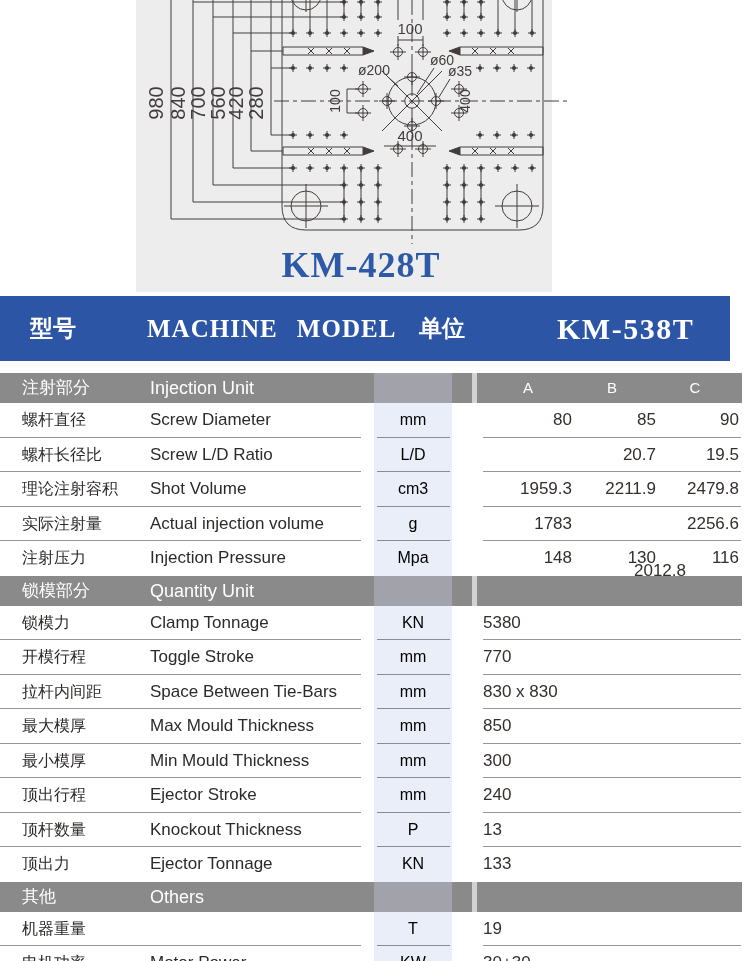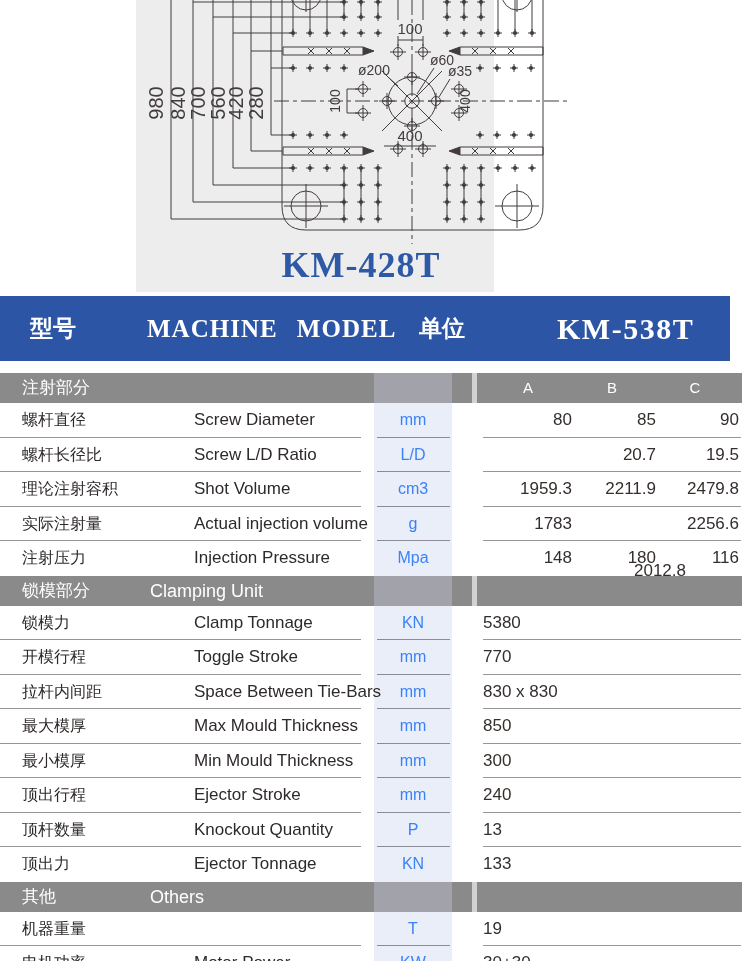--- a/index.html
+++ b/index.html
@@ -1,21 +1,21 @@
 <!DOCTYPE html>
 <html><head>
 <meta charset="utf-8">
 <style>
   * { margin:0; padding:0; box-sizing:border-box; }
   html,body { width:750px; height:961px; }
   body { position:relative; overflow:hidden; background:#ffffff;
          font-family:"Liberation Sans", sans-serif; }
 
   
-  .drawing-area { position:absolute; left:136px; top:0; width:358px; height:292px;
+  .drawing-area { position:absolute; left:136px; top:0; width:416px; height:292px;
                   background:#ededed; }
   .drawing-svg { position:absolute; left:0; top:0; }
   .drawing-title { position:absolute; left:0; top:244px; width:442px; text-align:center;
                    font-family:"Liberation Serif", serif; font-weight:bold;
                    font-size:36px; letter-spacing:1px; color:#2e59a7;padding-left:8px; }
   .dwg-label { font-family:"Liberation Sans", sans-serif; fill:#423d3c; }
 
   
   .model-bar { position:absolute; left:0; top:296px; width:730px; height:65px;
                background:#2c55a6; color:#ffffff; }
@@ -42,23 +42,23 @@
                color:#ffffff; white-space:nowrap; }
   .t-bar .en { position:absolute; left:150px; line-height:30px; font-size:18px;
                color:#ffffff; white-space:nowrap; }
   .t-bar .abc { position:absolute; width:80px; text-align:center; line-height:30px;
                 font-size:15px; color:#ffffff; }
 
   .t-row { position:relative; height:34.5px; width:750px; background:transparent; }
   .t-row .cn { position:absolute; left:22px; line-height:34.5px; font-size:16px;
                color:#2e2a29; white-space:nowrap; }
   .t-row .en { position:absolute; left:150px; line-height:34.5px; font-size:17px;
-               color:#2e2a29; white-space:nowrap;margin-left:44px; }
+               color:#2e2a29; white-space:nowrap; }
   .t-row .unit { position:absolute; left:374px; width:78px; text-align:center;
-                 line-height:34.5px; font-size:16px; color:#3b82f6;border-radius:16px; }
+                 line-height:34.5px; font-size:16px; color:#000000;border-radius:16px; }
   .t-row .v3 { position:absolute; width:88px; text-align:right; line-height:34.5px;
                font-size:17px; color:#342f2d; }
   .t-row .v1 { position:absolute; left:483px; width:258px; text-align:left;
                line-height:34.5px; font-size:17px; color:#342f2d; }
   .ul { position:absolute; bottom:0; height:1px; background:#969696; }
   .ul-left { left:0; width:361px; }
   .ul-unit { left:377px; width:73px; background:#8b8b97; }
   .ul-vals { left:483px; width:258px; }
 </style>
 </head>
@@ -322,20 +322,21 @@
   <span class="mb-cn mb-unit">单位</span>
   <span class="mb-model">KM-538T</span>
 </div>
 
 <div class="unit-strip"></div>
 <div class="spec-table" id="spec-table">
     <div class="t-bar">
       <div class="u-strip"></div>
       <div class="gap-slot"></div>
       <span class="cn">注射部分</span>
+      <span class="en">Injection Unit</span>
       <span class="abc" style="left: 488px;">A</span>
       <span class="abc" style="left: 572px;">B</span>
       <span class="abc" style="left: 655px;">C</span>
     </div>
     <div class="t-row">
       <span class="cn">螺杆直径</span>
       <span class="en">Screw Diameter</span>
       <span class="unit">mm</span>
       <span class="v3" style="left: 484px;">80</span>
       <span class="v3" style="left: 568px;">85</span>
@@ -374,28 +375,28 @@
       <span class="v3" style="left: 651px;">2256.6</span>
       <div class="ul ul-left"></div>
       <div class="ul ul-unit"></div>
       <div class="ul ul-vals"></div>
     </div>
     <div class="t-row">
       <span class="cn">注射压力</span>
       <span class="en">Injection Pressure</span>
       <span class="unit">Mpa</span>
       <span class="v3" style="left: 484px;">148</span>
-      <span class="v3" style="left: 568px;">180</span>
+      <span class="v3" style="left: 568px;">130</span>
       <span class="v3" style="left: 651px;">116</span>
     </div>
     <div class="t-bar">
       <div class="u-strip"></div>
       <div class="gap-slot"></div>
       <span class="cn">锁模部分</span>
-      <span class="en">Clamping Unit</span>
+      <span class="en">Quantity Unit</span>
     </div>
     <div class="t-row">
       <span class="cn">锁模力</span>
       <span class="en">Clamp Tonnage</span>
       <span class="unit">KN</span>
       <span class="v1">5380</span>
       <div class="ul ul-left"></div>
       <div class="ul ul-unit"></div>
       <div class="ul ul-vals"></div>
     </div>
@@ -439,21 +440,21 @@
       <span class="cn">顶出行程</span>
       <span class="en">Ejector Stroke</span>
       <span class="unit">mm</span>
       <span class="v1">240</span>
       <div class="ul ul-left"></div>
       <div class="ul ul-unit"></div>
       <div class="ul ul-vals"></div>
     </div>
     <div class="t-row">
       <span class="cn">顶杆数量</span>
-      <span class="en">Knockout Quantity</span>
+      <span class="en">Knockout Thickness</span>
       <span class="unit">P</span>
       <span class="v1">13</span>
       <div class="ul ul-left"></div>
       <div class="ul ul-unit"></div>
       <div class="ul ul-vals"></div>
     </div>
     <div class="t-row">
       <span class="cn">顶出力</span>
       <span class="en">Ejector Tonnage</span>
       <span class="unit">KN</span>

